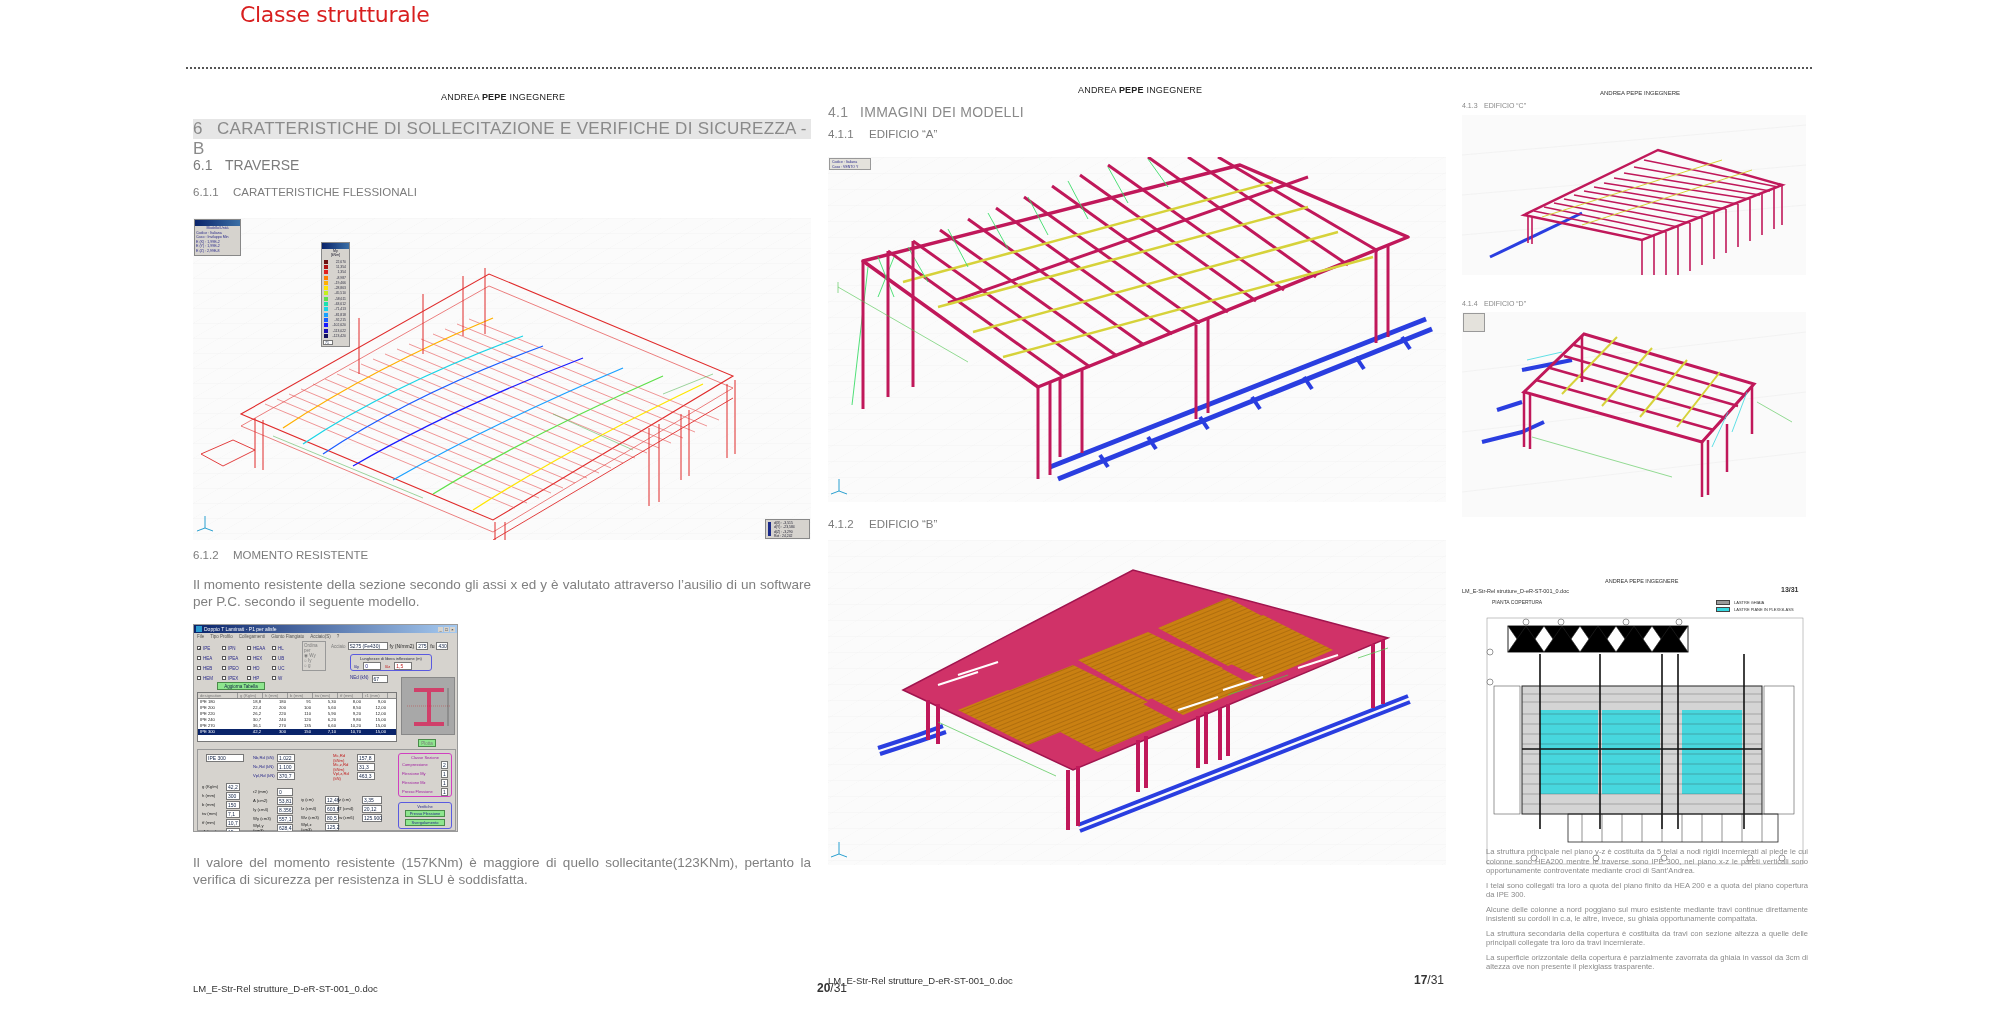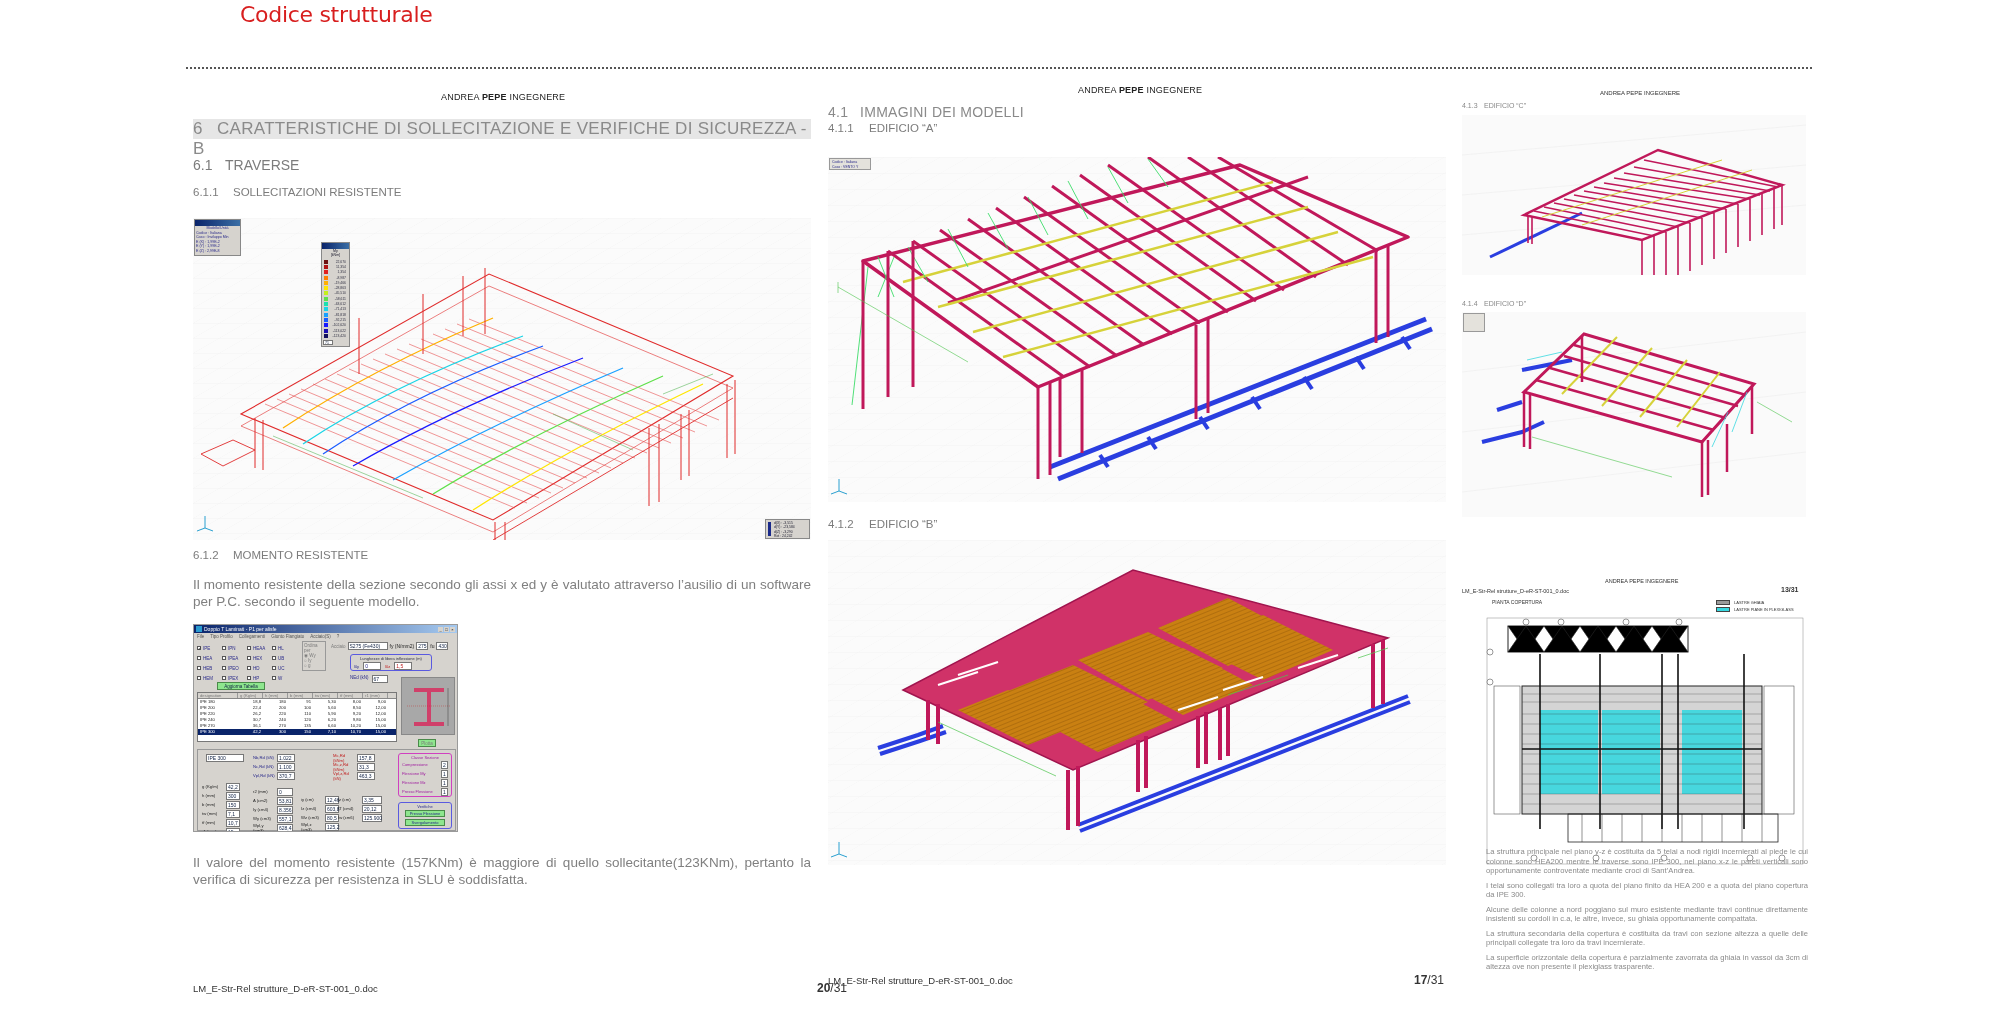--- a/index.html
+++ b/index.html
@@ -28,37 +28,37 @@
   .mini-panel { position: absolute; background: #e4e2dc; border: 1px solid #999; font-size: 4px; color: #2a2a8a; line-height: 5px; padding: 1px 2px; }
   .legend-row { display: flex; align-items: center; height: 9px; }
   .legend-swatch { width: 6px; height: 6px; margin: 0 4px 0 2px; }
   .legend-val { font-size: 5px; color: #334; flex: 1; text-align: right; padding-right: 3px; }
   .dlg-label { font-size: 5px; color: #222; }
   .dlg-field { background: #fff; border: 1px solid #777; font-size: 5px; color: #124; padding: 0 1px; height: 8px; line-height: 7px; }
 </style>
 </head>
 <body>
 
-<div class="slide-title">Codice strutturale</div>
+<div class="slide-title">Classe strutturale</div>
 <div class="dotted-rule"></div>
 
 <div class="abs hdr" style="left:441px; top:92px;">
   <span>ANDREA </span><b>PEPE</b><span> INGEGNERE</span>
 </div>
 
 <div class="abs h1 h1-band" style="left:193px; top:119px; width:618px; height:20px; line-height:20px;">
   <span style="display:inline-block; width:24px;">6</span><span>CARATTERISTICHE DI SOLLECITAZIONE E VERIFICHE DI SICUREZZA - B</span>
 </div>
 
 <div class="abs h2" style="left:193px; top:157px;">
   <span style="display:inline-block; width:32px;">6.1</span><span>TRAVERSE</span>
 </div>
 
 <div class="abs h3" style="left:193px; top:186px;">
-  <span style="display:inline-block; width:40px;">6.1.1</span><span>SOLLECITAZIONI RESISTENTE</span>
+  <span style="display:inline-block; width:40px;">6.1.1</span><span>CARATTERISTICHE FLESSIONALI</span>
 </div>
 
 <div class="figure" style="left:193px; top:218px; width:618px; height:322px;">
   <svg width="618" height="322" viewBox="0 0 618 322">
     <defs>
       <pattern id="grid1" width="26" height="15" patternUnits="userSpaceOnUse" patternTransform="skewX(-60)">
         <path d="M0 0 L26 0 M0 0 L0 15" stroke="#ebebeb" stroke-width="0.6" fill="none"></path>
       </pattern>
     </defs>
     <rect width="618" height="322" fill="url(#grid1)"></rect>
@@ -590,21 +590,21 @@
 </div>
 
 <div class="abs hdr" style="left:1078px; top:85px;">
   <span>ANDREA </span><b>PEPE</b><span> INGEGNERE</span>
 </div>
 
 <div class="abs h1" style="left:828px; top:104px; font-size:14px;">
   <span style="display:inline-block; width:32px;">4.1</span><span>IMMAGINI DEI MODELLI</span>
 </div>
 
-<div class="abs h3" style="left:828px; top:122px;">
+<div class="abs h3" style="left:828px; top:128px;">
   <span style="display:inline-block; width:41px;">4.1.1</span><span>EDIFICIO “A”</span>
 </div>
 
 <div class="figure" style="left:828px; top:157px; width:618px; height:345px;">
   <svg width="618" height="345" viewBox="0 0 618 345">
     <defs>
       <pattern id="grid2" width="28" height="16" patternUnits="userSpaceOnUse" patternTransform="skewX(-60)">
         <path d="M0 0 L28 0 M0 0 L0 16" stroke="#ececec" stroke-width="0.6" fill="none"></path>
       </pattern>
     </defs>

